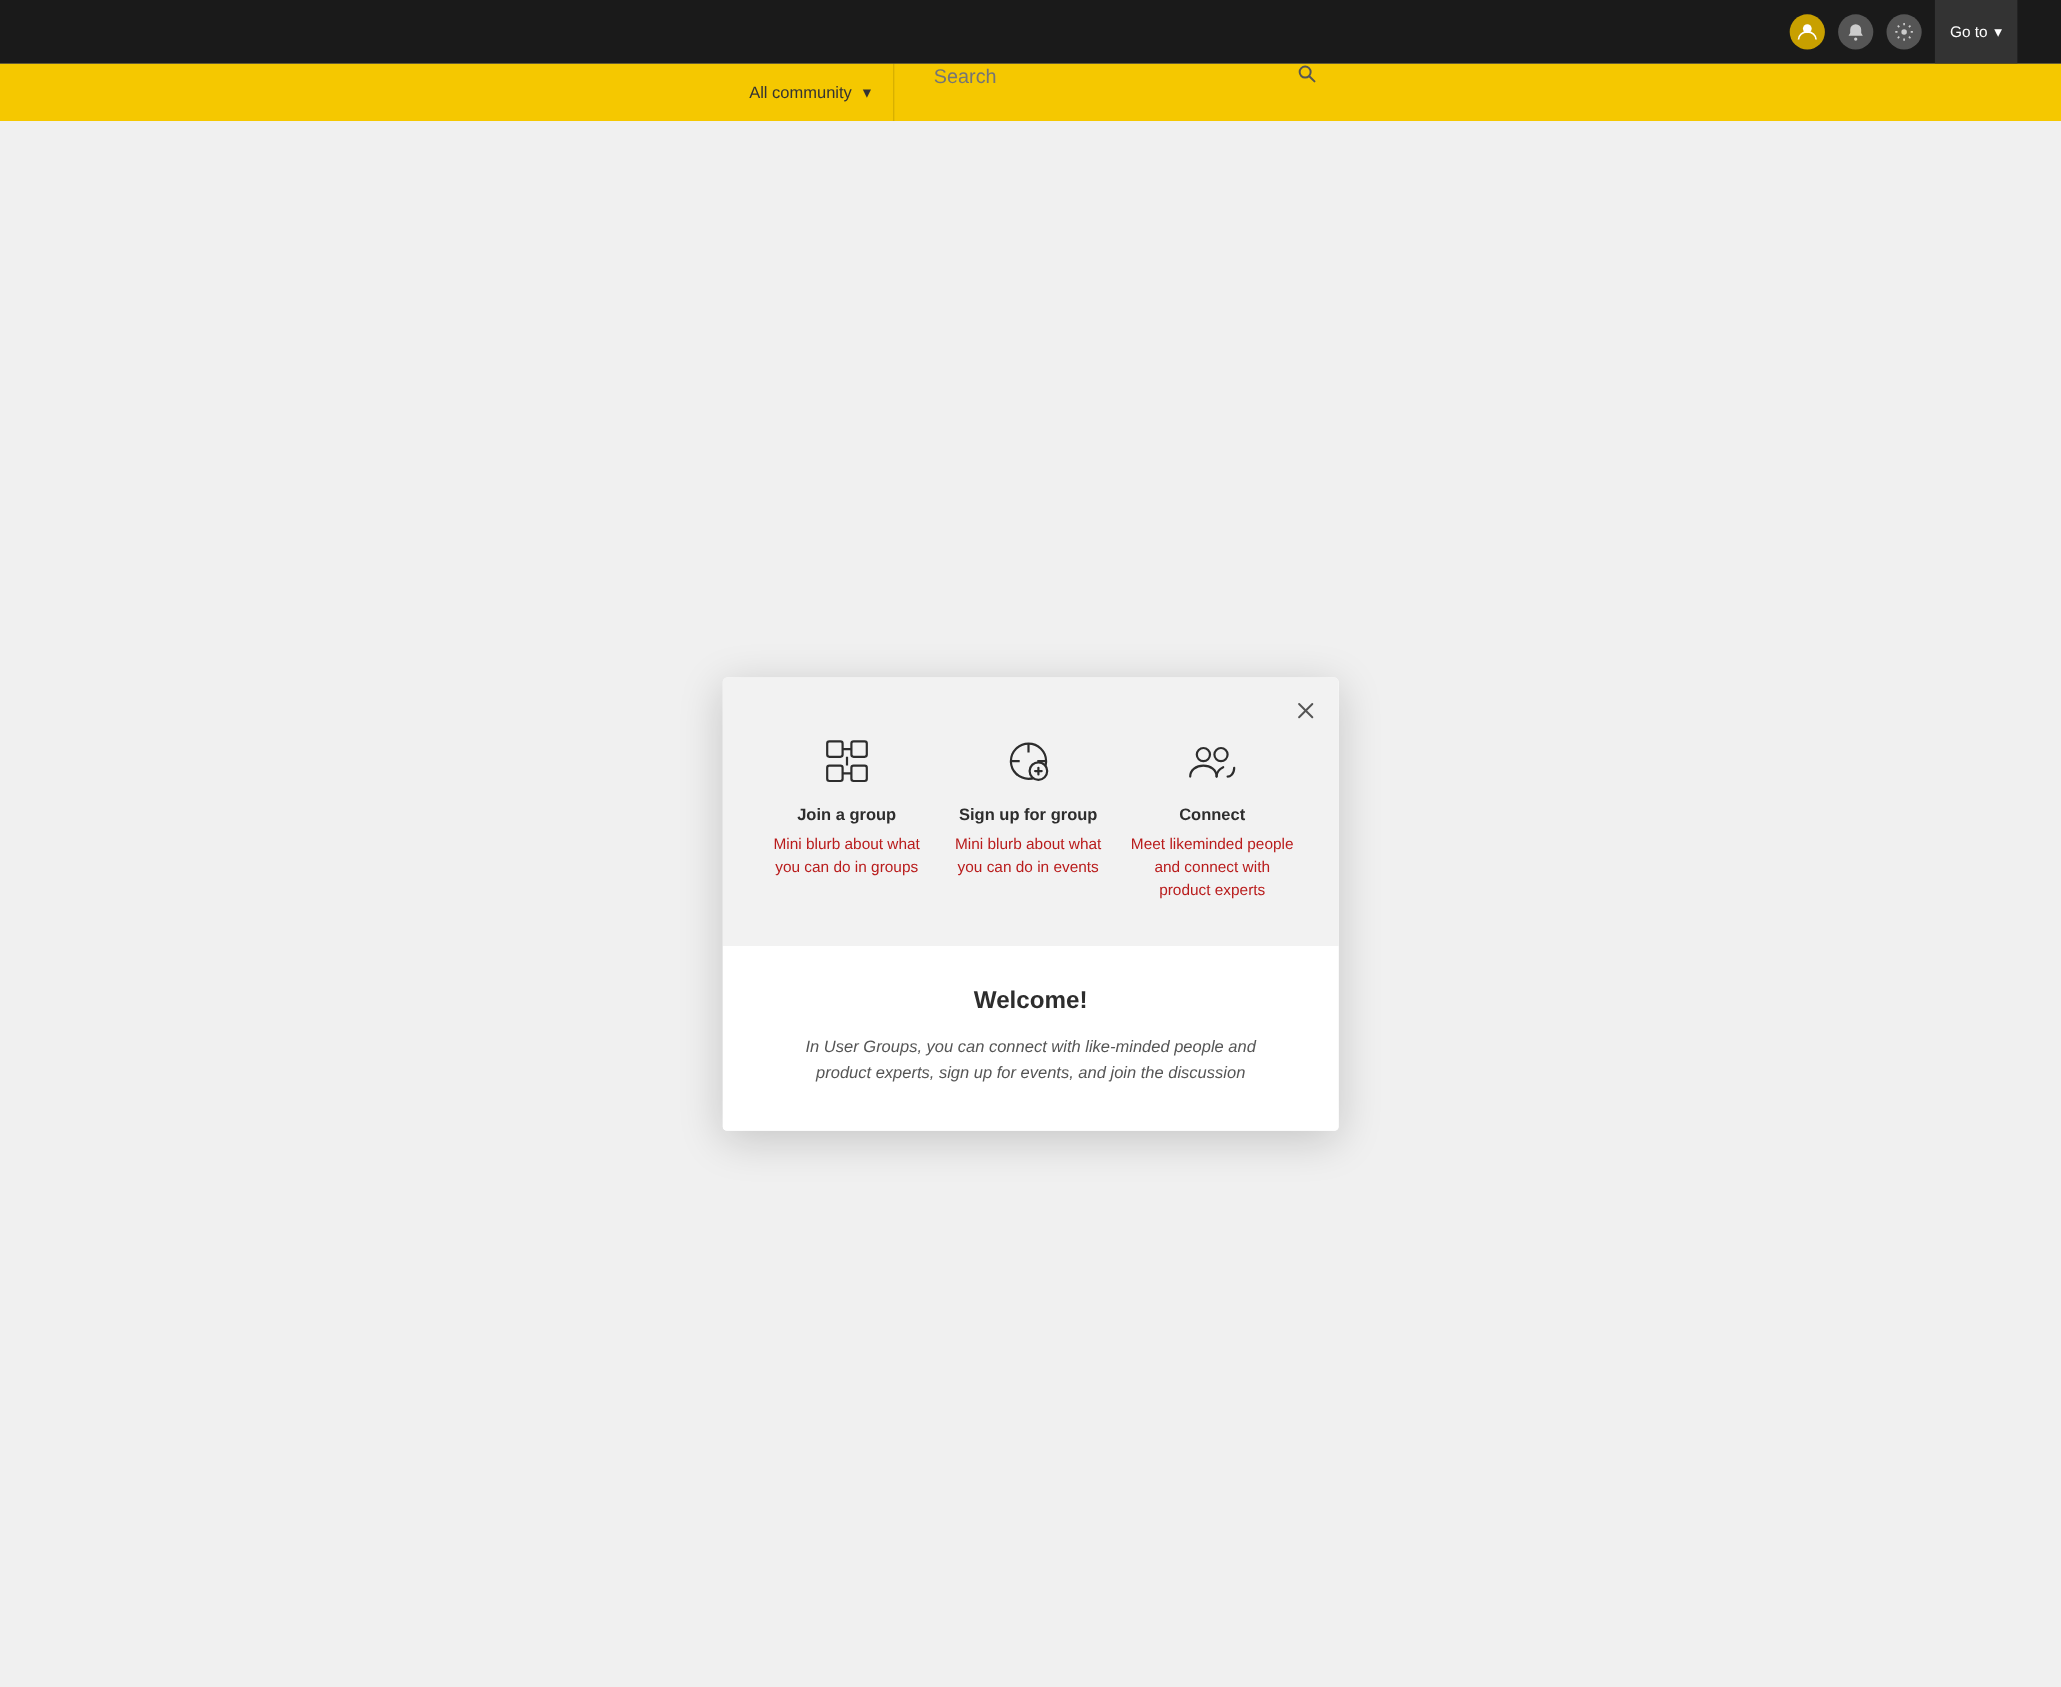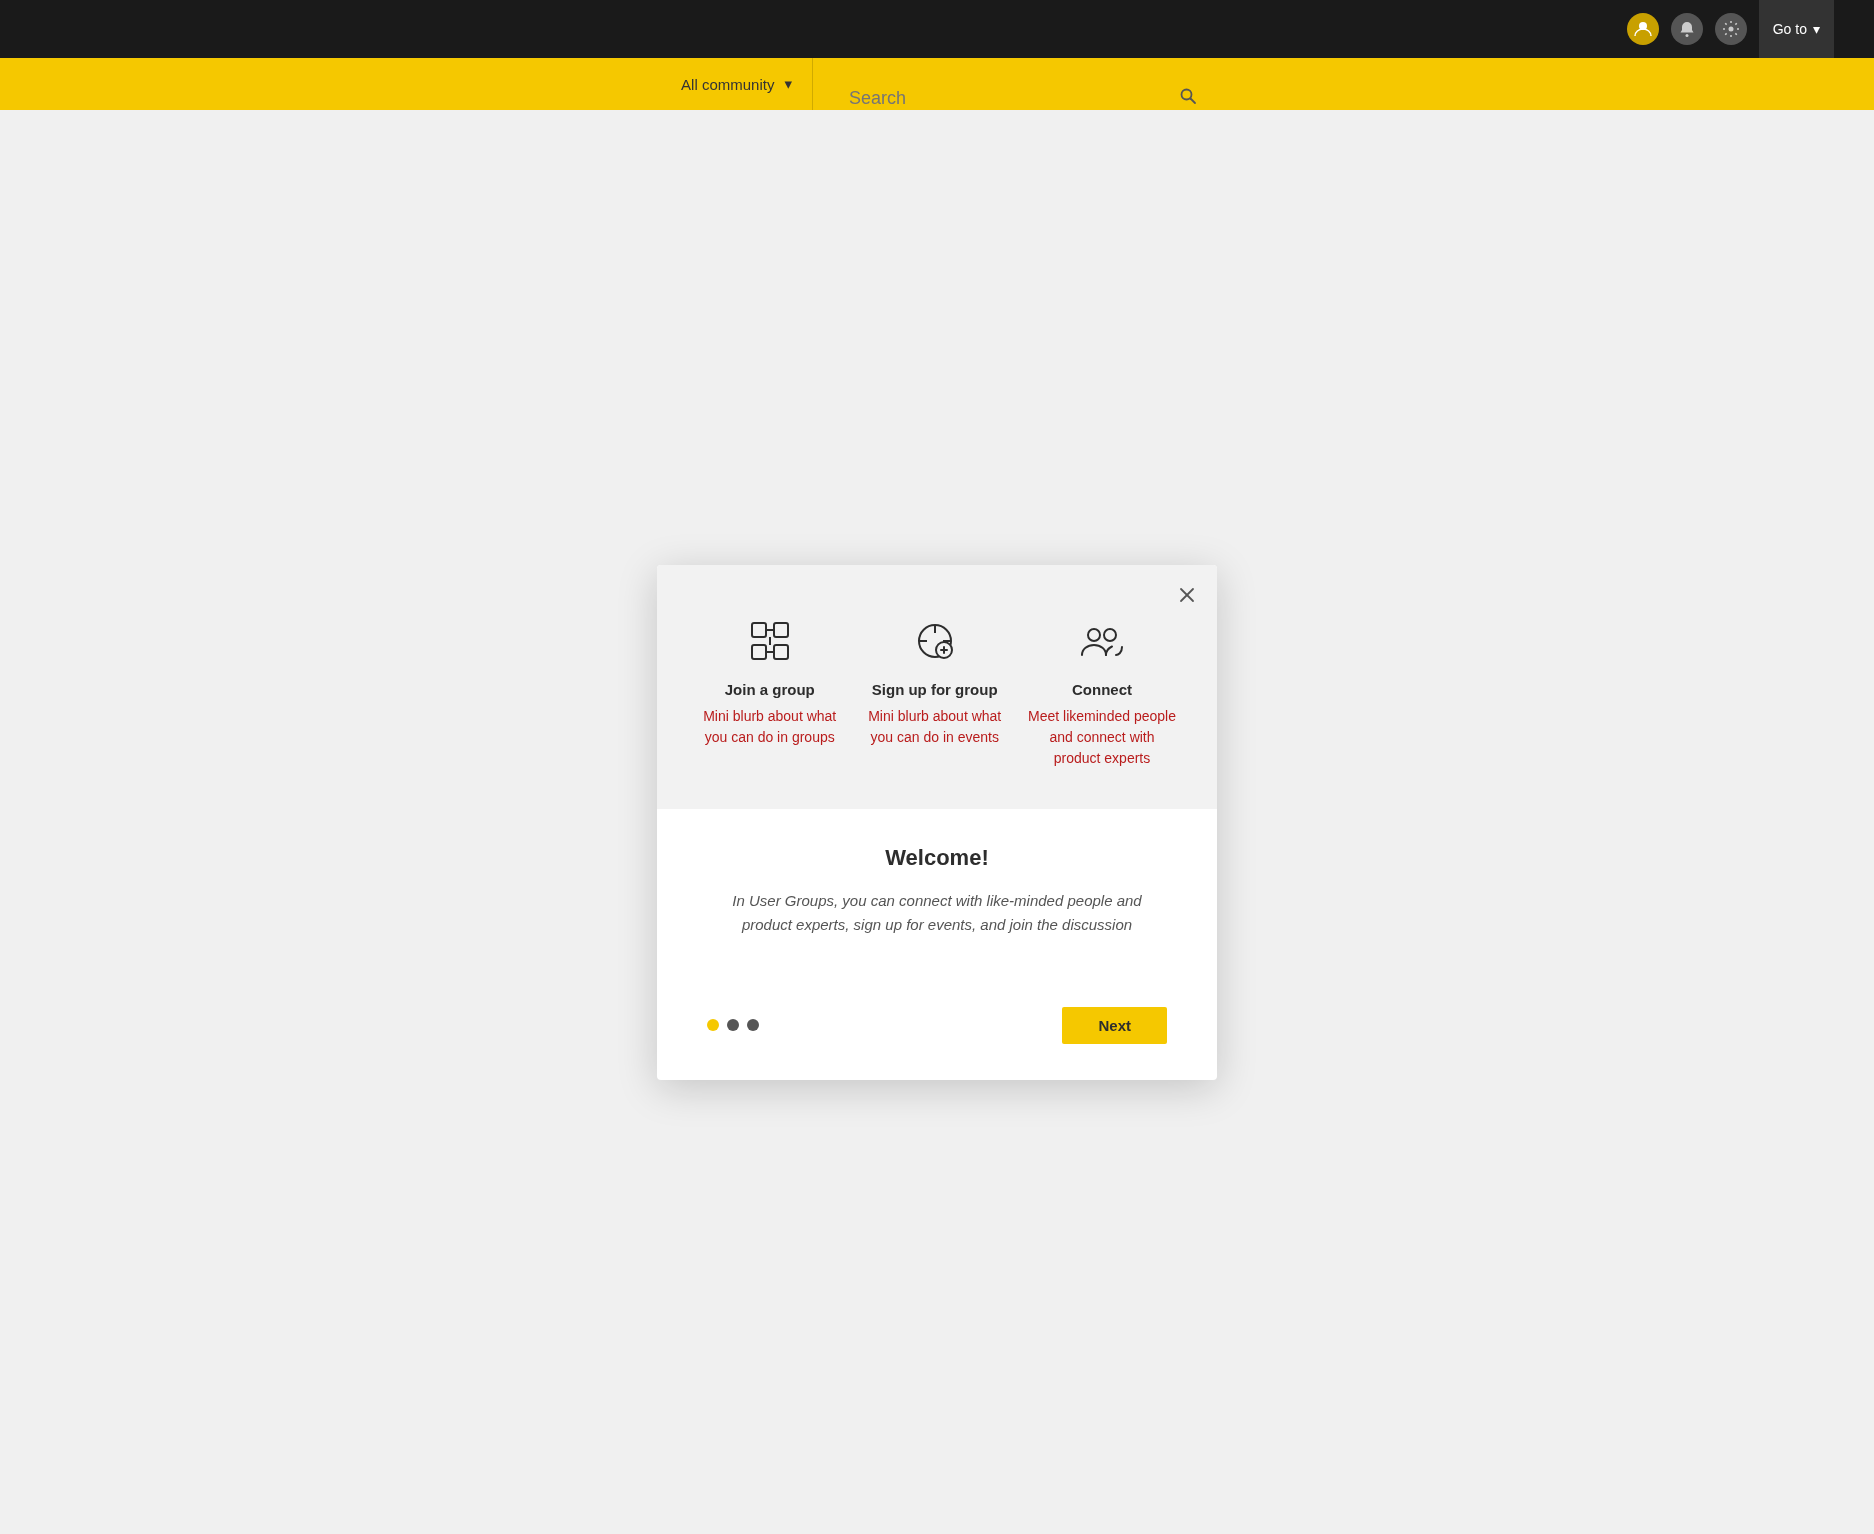--- a/index.html
+++ b/index.html
@@ -71,21 +71,21 @@
       right: 0;
       height: 52px;
       background: #f5c800;
       display: flex;
       align-items: center;
       justify-content: center;
     }
 
     .search-bar-inner {
       display: flex;
-      align-items: flex-end;
+      align-items: flex-start;
       height: 100%;
       gap: 20px;
     }
 
     .community-dropdown {
       display: flex;
       align-items: center;
       padding: 0 20px;
       height: 100%;
       border-right: 1px solid rgba(0,0,0,0.15);
@@ -390,23 +390,15 @@
             <div class="feature-desc">Meet likeminded people and connect with product experts</div>
           </div>
         </div>
       </div>
 
       <div class="modal-bottom">
         <div class="modal-title">Welcome!</div>
         <div class="modal-desc">In User Groups, you can connect with like-minded people and product experts, sign up for events, and join the discussion</div>
       </div>
 
-      <div class="modal-footer">
-        <div class="dots">
-          <div class="dot dot-active"></div>
-          <div class="dot dot-inactive"></div>
-          <div class="dot dot-inactive"></div>
-        </div>
-        <button class="next-btn">Next</button>
-      </div>
     </div>
   </div>
 </div>
 
 </body></html>

